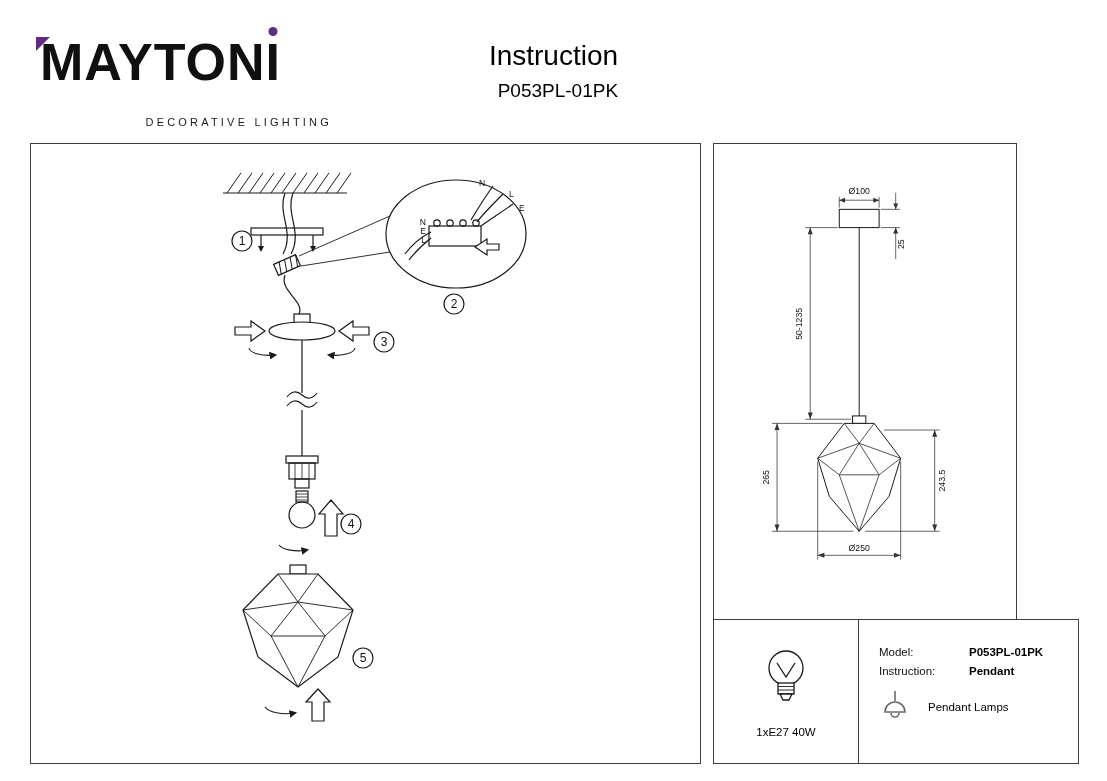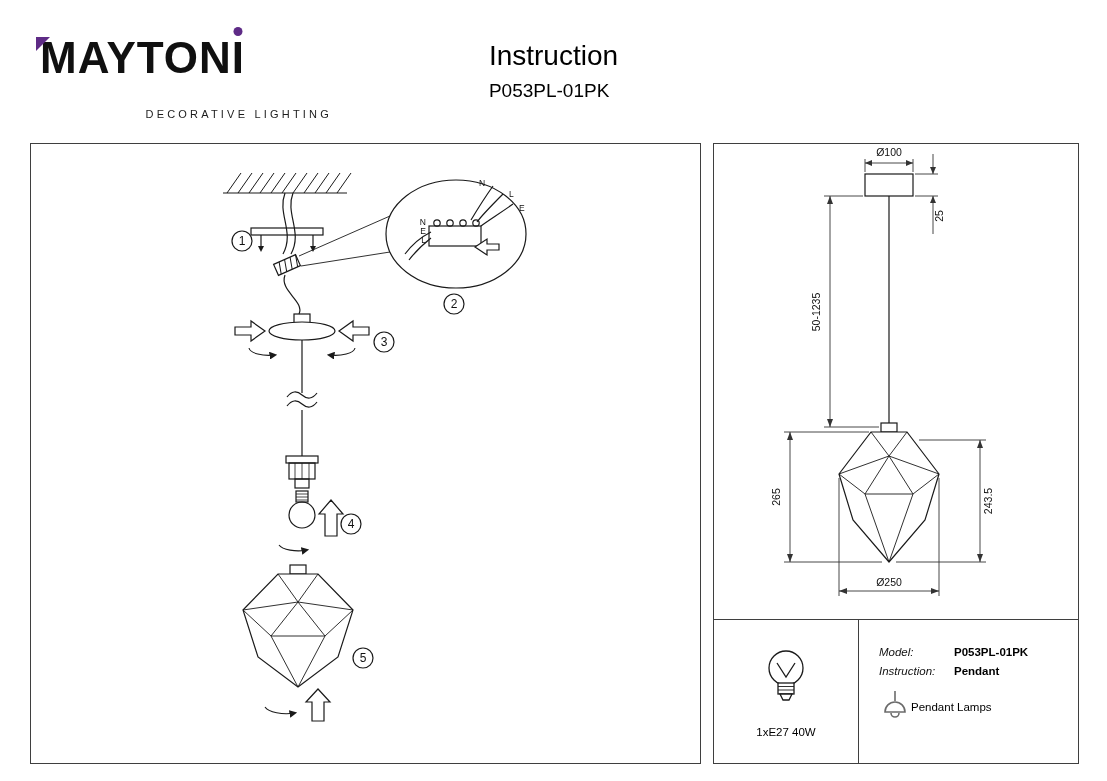--- a/index.html
+++ b/index.html
@@ -1,46 +1,46 @@
 <!DOCTYPE html>
 <html><head>
 <meta charset="utf-8">
 <style>
   html,body{margin:0;padding:0;background:#fff;}
   .page{position:relative;width:1107px;height:781px;background:#fff;overflow:hidden;
         font-family:"Liberation Sans",sans-serif;color:#000;}
 
   
   .logo{position:absolute;left:40px;top:36px;width:292px;}
-  .logo-word{position:relative;font-size:44px;font-weight:700;letter-spacing:1px;line-height:1;color:#101010;}
+  .logo-word{position:relative;font-size:52px;font-weight:700;letter-spacing:1px;line-height:1;color:#101010;}
   .logo-flag{position:absolute;left:-4px;top:1px;width:14px;height:14px;background:#5E2B86;
              -webkit-clip-path:polygon(0 0,100% 0,0 100%);clip-path:polygon(0 0,100% 0,0 100%);}
   .logo-i{position:relative;display:inline-block;}
   .i-dot{position:absolute;width:9px;height:9px;border-radius:50%;background:#5E2B86;top:-9px;left:50%;transform:translateX(-50%);}
   .logo-sub{margin-top:28px;font-size:11px;letter-spacing:3.2px;color:#1c1c1c;text-align:right;}
 
-  .title-block{position:absolute;top:40px;left:50%;transform:translateX(-50%);text-align:left;}
+  .title-block{position:absolute;top:40px;left:50%;transform:translateX(-50%);text-align:right;}
   .title{font-size:28px;color:#000;}
   .subtitle{font-size:19px;margin-top:8px;}
 
   
   .panel{position:absolute;border:1px solid #3f3f3f;background:#fff;box-sizing:border-box;}
   .panel-left{left:30px;top:143px;width:671px;height:621px;}
-  .panel-dim{left:713px;top:143px;width:366px;height:477px;}
+  .panel-dim{left:713px;top:143px;width:304px;height:477px;}
   .panel-bulb{left:713px;top:619px;width:146px;height:145px;text-align:center;}
   .panel-info{left:858px;top:619px;width:221px;height:145px;padding:26px 0 0 20px;}
 
   svg.fill{position:absolute;left:0;top:0;width:100%;height:100%;}
   svg text{font-family:"Liberation Sans",sans-serif;}
 
   
   .info-row{display:flex;font-size:11.5px;margin-bottom:7px;}
-  .info-label{width:75px;color:#111;font-style:italic;}
+  .info-label{width:90px;color:#111;}
   .info-value{font-weight:700;color:#000;}
-  .info-cat{display:flex;align-items:center;margin-top:13px;font-size:11.5px;}
+  .info-cat{display:flex;align-items:center;gap:17px;margin-top:13px;font-size:11.5px;}
 </style>
 </head>
 <body>
 
 <div class="page">
 
   <div class="logo">
     <div class="logo-word">
       <span class="logo-flag"></span><span>MAYTON</span><span class="logo-i"><span>I</span><span class="i-dot"></span></span>
     </div>

